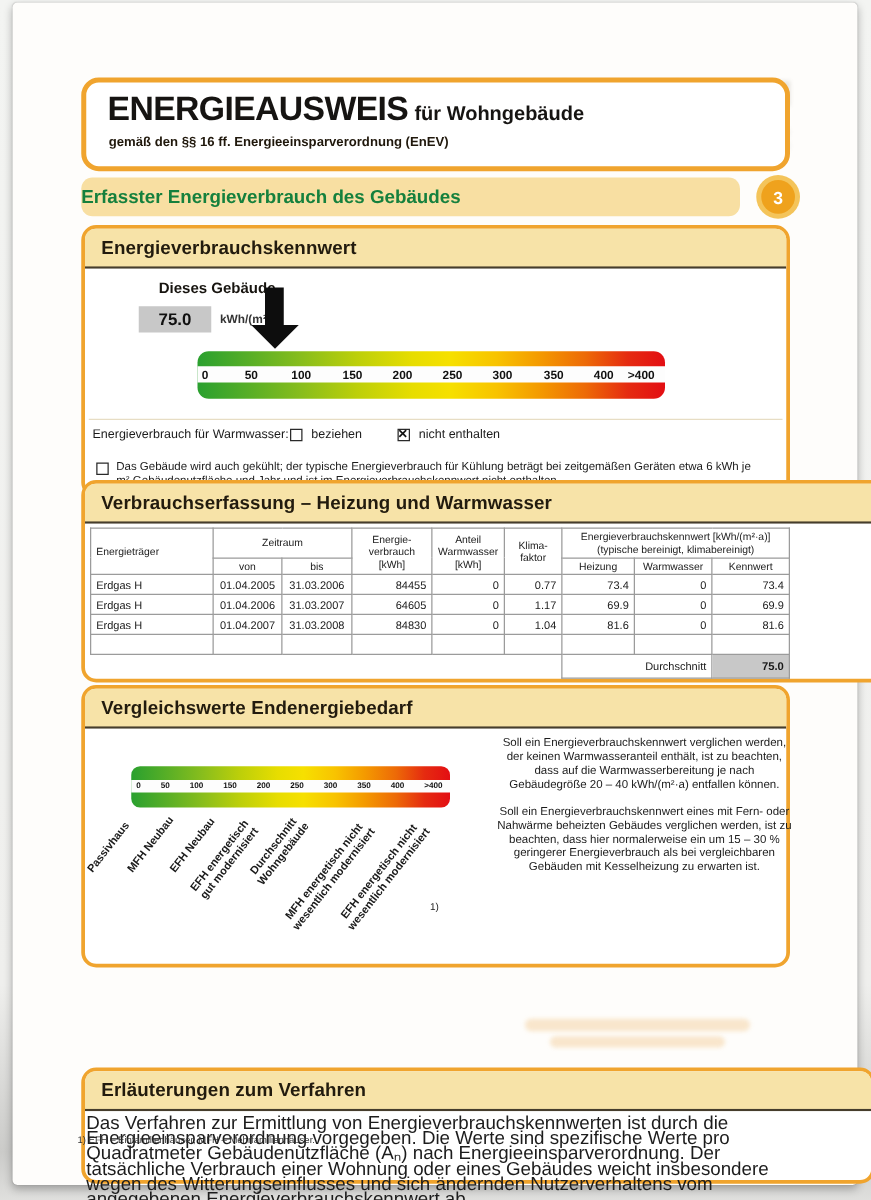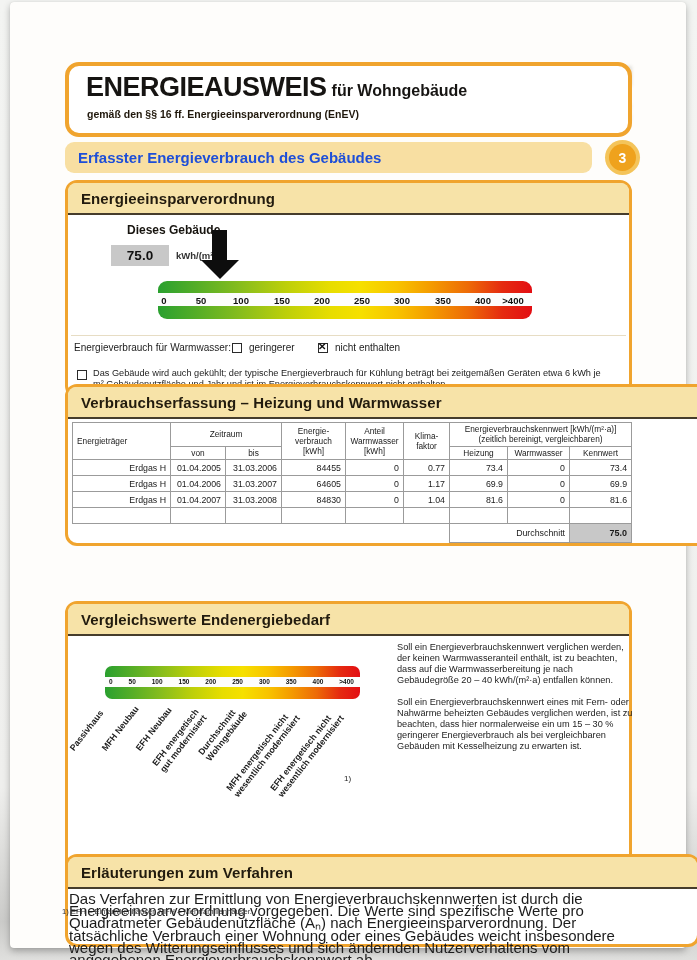--- a/index.html
+++ b/index.html
@@ -23,21 +23,21 @@
   }
 
   
   #box-header{left:65px;top:62px;width:567px;height:75px;border-width:4px;border-radius:14px;background:#fff;}
   #hdr-title{position:absolute;left:17px;top:6px;font-size:27px;font-weight:bold;letter-spacing:-.5px;color:#161412;}
   #hdr-suffix{font-size:16px;font-weight:bold;letter-spacing:0;margin-left:5px;color:#161412;}
   #hdr-sub{position:absolute;left:18px;top:42px;font-size:10.5px;font-weight:bold;color:#20180c;text-align:right;}
 
   
   #band-erfasst{position:absolute;left:65px;top:142px;width:527px;height:31px;background:#f8dfa2;border-radius:9px;display:flex;align-items:center;}
-  #band-erfasst span{font-weight:bold;font-size:15px;color:#1d4ed8;padding-left:13px;}
+  #band-erfasst span{font-weight:bold;font-size:15px;color:#15803d;}
   #page-circle{position:absolute;left:605px;top:140px;width:35px;height:35px;border-radius:50%;background:#f4c45a;display:flex;align-items:center;justify-content:center;}
   #page-circle .inner{width:27px;height:27px;border-radius:50%;background:#efa21d;color:#fff;font-weight:bold;font-size:14px;display:flex;align-items:center;justify-content:center;}
 
   
   #box-kennwert{left:65px;top:180px;width:567px;height:218px;}
   .abs{position:absolute;}
   #lbl-dieses{left:59px;top:40px;font-size:12px;font-weight:bold;color:#17140f;}
   #val-box{left:43px;top:62px;width:58px;height:21px;background:#c8c8c8;display:flex;align-items:center;justify-content:center;font-size:13.5px;font-weight:bold;color:#111;}
   #val-unit{left:108px;top:67px;font-size:9.5px;font-weight:bold;color:#333;}
   #arrow-shaft{left:144px;top:47px;width:15px;height:31px;background:#0d0d0d;}
@@ -57,31 +57,31 @@
   #lbl-enth{left:181px;top:159px;font-size:10px;color:#1c1c1c;}
   #cb-nicht{left:250px;top:160px;}
   #lbl-nicht{left:267px;top:159px;font-size:10px;color:#1c1c1c;}
   #cb-cool{left:9px;top:187px;}
   #cool-text{left:25px;top:185px;width:508px;font-size:9.2px;line-height:11.4px;color:#1c1c1c;}
 
   
   #box-table{left:65px;top:384px;width:655px;height:162px;}
   #vt-wrap{left:4px;top:35px;width:559px;}
   table.vt{border-collapse:collapse;table-layout:fixed;width:559px;}
-  .vt th,.vt td{border:1px solid #9b9b9b;padding:1px 4px;font-weight:normal;color:#1a1a1a;overflow:hidden;text-align:right;}
+  .vt th,.vt td{border:1px solid #9b9b9b;padding:1px 4px;font-weight:normal;color:#1a1a1a;overflow:hidden;}
   .vt thead th{font-size:8.3px;line-height:1.25;vertical-align:middle;text-align:center;white-space:pre-line;}
   .vt tbody td{font-size:8.8px;height:13px;}
   .lft{text-align:left;} .ctr{text-align:center;} .num{text-align:right;}
   .vt .th-traeger{text-align:left;}
   tr.avg td{border:none;}
   tr.avg td.avg-label{border:1px solid #9b9b9b;text-align:right;font-size:8.8px;height:16px;}
   tr.avg td.avg-val{border:1px solid #9b9b9b;background:#c8c8c8;text-align:right;font-weight:bold;font-size:9px;}
 
   
-  #box-vergleich{left:65px;top:601px;width:567px;height:274px;}
+  #box-vergleich{left:65px;top:548px;width:567px;height:226px;text-align:center;}
   #scale-small{left:37px;top:62px;width:255px;height:33px;border-radius:7px;}
   #scale-small .strip{position:absolute;left:0;top:11px;width:255px;height:10px;background:#fdfdfd;display:flex;justify-content:space-between;padding:0 6px 0 4px;box-sizing:border-box;}
   #scale-small .strip span{font-size:6.5px;font-weight:bold;color:#111;line-height:10px;}
   .rlabel{position:absolute;font-size:8.8px;font-weight:bold;line-height:9.6px;white-space:pre-line;color:#1a1a1a;transform-origin:0 0;transform:rotate(-52deg) translateY(-100%);}
   #fn-mark{left:276px;top:170px;font-size:8px;color:#222;}
   #vg-text{left:329px;top:38px;width:237px;}
   #vg-text p{margin:0 0 11px 0;font-size:9.2px;line-height:11px;color:#1c1c1c;}
 
   
   #box-erl{left:65px;top:810px;width:635px;height:93px;margin-top:44px;}
@@ -122,21 +122,21 @@
 
   <div id="band-erfasst">
     <span>Erfasster Energieverbrauch des Gebäudes</span>
   </div>
   <div id="page-circle">
     <div class="inner">3</div>
   </div>
 
   <div class="box" id="box-kennwert">
     <div class="band">
-      <span>Energieeinsparverordnung</span>
+      <span>Energieverbrauchskennwert</span>
     </div>
     <div class="abs" id="lbl-dieses">Dieses Gebäude</div>
     <div class="abs" id="val-box">75.0</div>
     <div class="abs" id="val-unit">kWh/(m²a)</div>
     <div class="abs" id="arrow-shaft"></div>
     <div class="abs" id="arrow-head"></div>
     <div class="abs scalebar" id="scale-main">
       <div class="strip"></div>
       <span class="tick" style="left:6px;">0</span>
       <span class="tick" style="left:43px;">50</span>
@@ -145,21 +145,21 @@
       <span class="tick" style="left:164px;">200</span>
       <span class="tick" style="left:204px;">250</span>
       <span class="tick" style="left:244px;">300</span>
       <span class="tick" style="left:285px;">350</span>
       <span class="tick" style="left:325px;">400</span>
       <span class="tick" style="left:355px;">&gt;400</span>
     </div>
     <div class="abs" id="sep-1"></div>
     <div class="abs" id="ww-label">Energieverbrauch für Warmwasser:</div>
     <div class="abs cb" id="cb-enth"></div>
-    <div class="abs" id="lbl-enth">geringerer</div>
+    <div class="abs" id="lbl-enth">beziehen</div>
     <div class="abs cb checked" id="cb-nicht"></div>
     <div class="abs" id="lbl-nicht">nicht enthalten</div>
     <div class="abs cb" id="cb-cool"></div>
     <div class="abs" id="cool-text">Das Gebäude wird auch gekühlt; der typische Energieverbrauch für Kühlung beträgt bei zeitgemäßen Geräten etwa 6 kWh je m² Gebäudenutzfläche und Jahr und ist im Energieverbrauchskennwert nicht enthalten.</div>
   </div>
 
   <div class="box" id="box-table">
     <div class="band">
       <span>Verbrauchserfassung – Heizung und Warmwasser</span>
     </div>
@@ -182,21 +182,21 @@
             <th colspan="2">Zeitraum</th>
             <th rowspan="2">Energie-
 verbrauch
 [kWh]</th>
             <th rowspan="2">Anteil
 Warmwasser
 [kWh]</th>
             <th rowspan="2">Klima-
 faktor</th>
             <th colspan="3">Energieverbrauchskennwert [kWh/(m²·a)]
-(zeitlich bereinigt, vergleichbaren)</th>
+(typische bereinigt, klimabereinigt)</th>
           </tr>
           <tr>
             <th>von</th>
             <th>bis</th>
             <th>Heizung</th>
             <th>Warmwasser</th>
             <th>Kennwert</th>
           </tr>
         </thead>
         <tbody>

